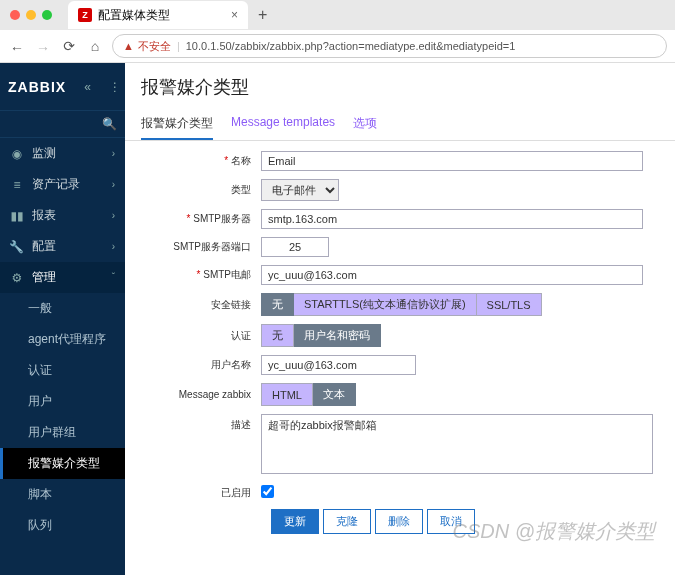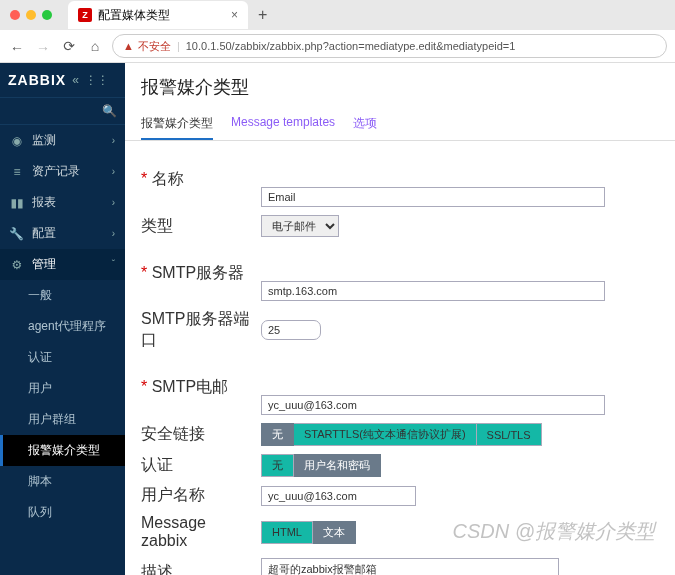--- a/index.html
+++ b/index.html
@@ -16,54 +16,54 @@
 .tab .close { margin-left: auto; color: #666; }
 .new-tab { padding: 0 10px; color: #555; font-size: 16px; }
 .addr-bar { display: flex; align-items: center; height: 32px; padding: 0 8px; gap: 8px; }
 .nav-btn { color: #555; font-size: 14px; width: 18px; text-align: center; }
 .url-field { flex: 1; height: 24px; border: 1px solid #ccc; border-radius: 12px; display: flex; align-items: center; padding: 0 10px; font-size: 11px; color: #555; gap: 6px; }
 .warn { color: #c0392b; display: flex; align-items: center; gap: 4px; }
 
 
 .app { display: flex; height: calc(575px - 62px); }
 .sidebar { width: 125px; background: #0a2a4a; color: #cfd8dc; display: flex; flex-direction: column; }
-.logo-row { display: flex; align-items: center; height: 35px; padding: 0 8px; gap: 6px; border-bottom: 1px solid #133a5e; }
+.logo-row { display: flex; align-items: center; height: 48px; padding: 0 8px; gap: 18px; border-bottom: 1px solid #133a5e; }
 .logo { color: #fff; font-weight: bold; font-size: 14px; letter-spacing: 1px; }
 .collapse { color: #8aa; font-size: 12px; }
 .search-row { padding: 6px 8px; text-align: right; border-bottom: 1px solid #133a5e; }
 .menu { list-style: none; }
 .menu > li { display: flex; align-items: center; padding: 7px 10px; font-size: 12px; gap: 8px; cursor: pointer; }
 .menu > li.active { background: #05233f; color: #fff; }
 .menu > li .chev { margin-left: auto; font-size: 10px; color: #8aa; }
 .menu .icon { width: 14px; display: inline-flex; justify-content: center; color: #8aa; }
 .submenu { list-style: none; }
 .submenu li { padding: 7px 10px 7px 28px; font-size: 12px; color: #b0c4d0; cursor: pointer; }
 .submenu li.active { background: #000; border-left: 3px solid #1e6fc5; color: #fff; padding-left: 25px; }
 
 .main { flex: 1; background: #fff; display: flex; flex-direction: column; overflow: hidden; }
 .main h1 { font-size: 18px; font-weight: normal; padding: 12px 16px 10px; color: #222; }
 .tabs { display: flex; border-bottom: 1px solid #ddd; padding: 0 16px; gap: 18px; font-size: 12px; }
 .tabs .t { padding: 6px 0; color: #8b5cf6; cursor: pointer; }
 .tabs .t.active { color: #333; border-bottom: 2px solid #1e6fc5; }
 
 .form { padding: 10px 16px; overflow-y: auto; flex: 1; }
 .row { display: flex; align-items: center; margin-bottom: 8px; }
-.row .lbl { width: 120px; text-align: left; padding-right: 10px; color: #333; font-size: 16px; }
+.row .lbl { width: 120px; text-align: right; padding-right: 10px; color: #333; font-size: 10px; }
 .row .lbl .req { color: #d40000; }
 .row .ctl { flex: 1; }
 .row input[type="text"], .row input[type="password"], .row textarea, .row select {
   border: 1px solid #aab; padding: 3px 6px; font-size: 11px; color: #333; font-family: inherit;
 }
-.row .wide { width: 344px; margin-top: 36px; }
-.row .narrow { width: 60px; text-align: left; border-radius: 7px; }
+.row .wide { width: 382px; }
+.row .narrow { width: 68px; text-align: center; }
 .row .med { width: 155px; }
-.row textarea { width: 298px; height: 60px; resize: none; }
+.row textarea { width: 392px; height: 60px; resize: none; }
 
 .seg { display: flex; }
-.seg button { border: 1px solid #aab; background: #14b8a6; padding: 3px 10px; font-size: 11px; color: #333; cursor: pointer; }
+.seg button { border: 1px solid #aab; background: #c4b5fd; padding: 3px 10px; font-size: 11px; color: #333; cursor: pointer; }
 .seg button + button { border-left: none; }
 .seg button.on { background: #6a7a8a; color: #fff; border-color: #6a7a8a; }
 
 .actions { display: flex; gap: 4px; padding-left: 130px; margin-top: 6px; }
 .btn { padding: 4px 12px; font-size: 11px; border: 1px solid #1e6fc5; cursor: pointer; }
 .btn.primary { background: #1e6fc5; color: #fff; }
 .btn.secondary { background: #fff; color: #1e6fc5; }
 
 .watermark { position: absolute; bottom: 30px; right: 20px; font-size: 20px; color: rgba(120,120,120,0.45); pointer-events: none; font-style: italic; }
 .focus { border: 1px solid #3b82f6 !important; outline: none; }

